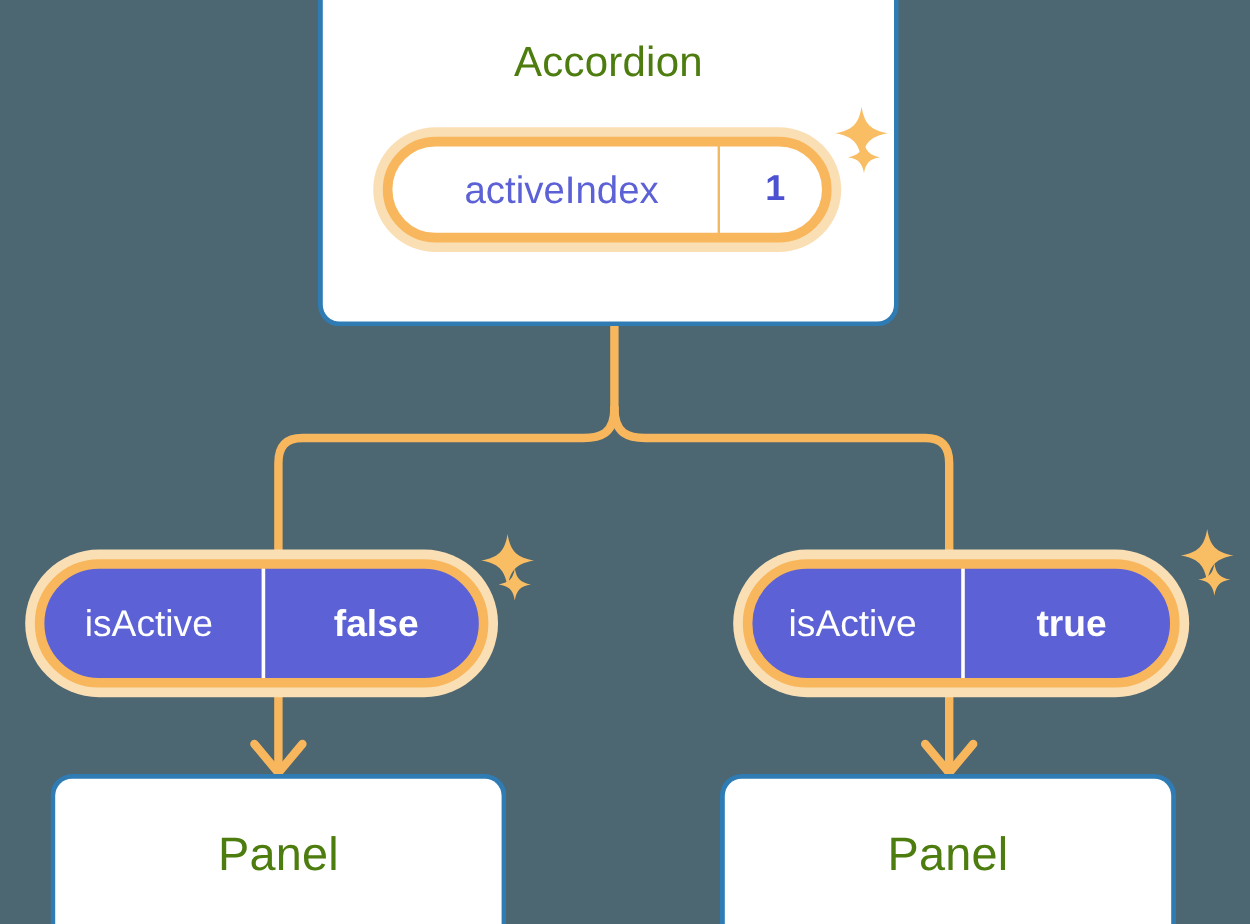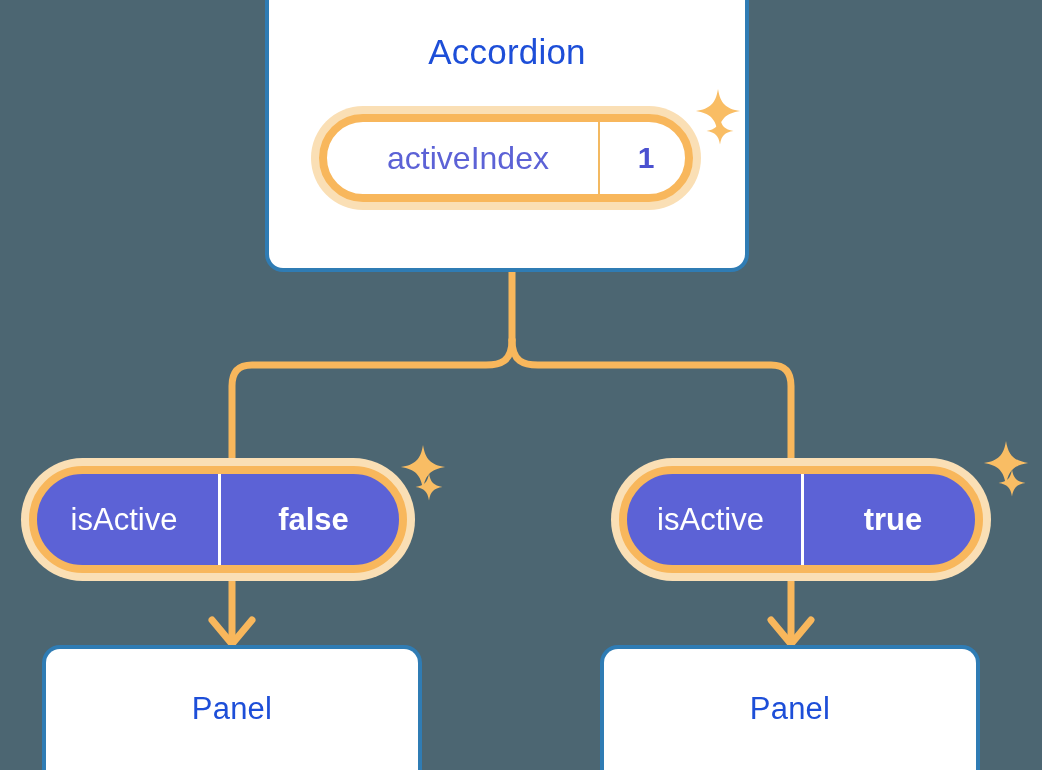--- a/index.html
+++ b/index.html
@@ -49,21 +49,21 @@
     border-top: none;
     border-top-left-radius: 0;
     border-top-right-radius: 0;
   }
 
   .card-title {
     position: absolute;
     left: 0;
     right: 0;
     text-align: center;
-    color: #1d4ed8;
+    color: #4d7c0f;
     font-size: 35px;
     letter-spacing: 0.2px;
   }
 
   #accordion-card .card-title {
     top: 32px;
   }
 
   .panel-card {
     top: 645px;
@@ -71,21 +71,21 @@
     height: 128px;
     border-bottom: none;
     border-bottom-left-radius: 0;
     border-bottom-right-radius: 0;
   }
   #panel-card-left  { left: 42px;  }
   #panel-card-right { left: 600px; }
 
   .panel-card .card-title {
     top: 42px;
-    font-size: 31px;
+    font-size: 39px;
   }
 
   
   .pill-wrap {
     position: absolute;
     box-sizing: border-box;
   }
 
   .pill {
     position: relative;

